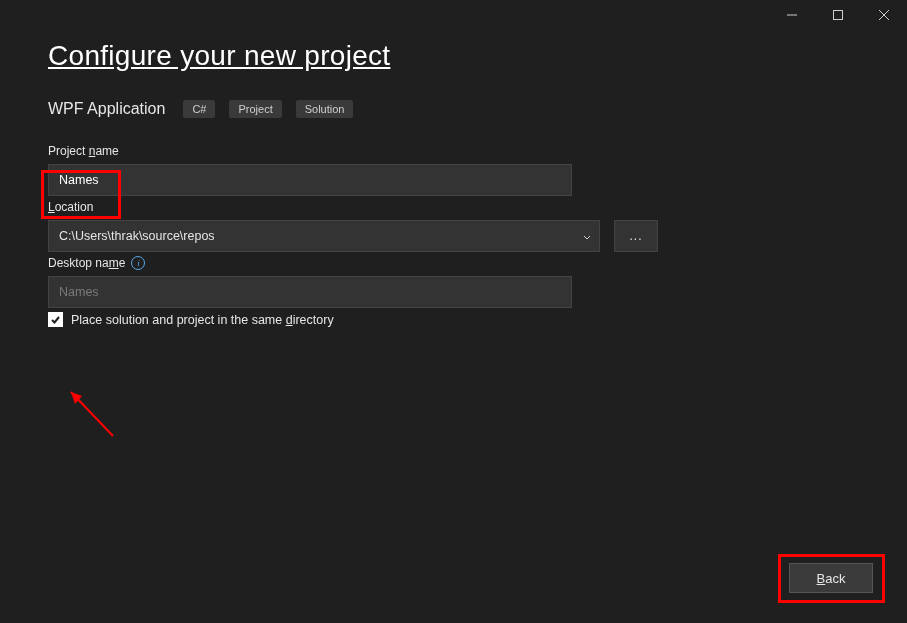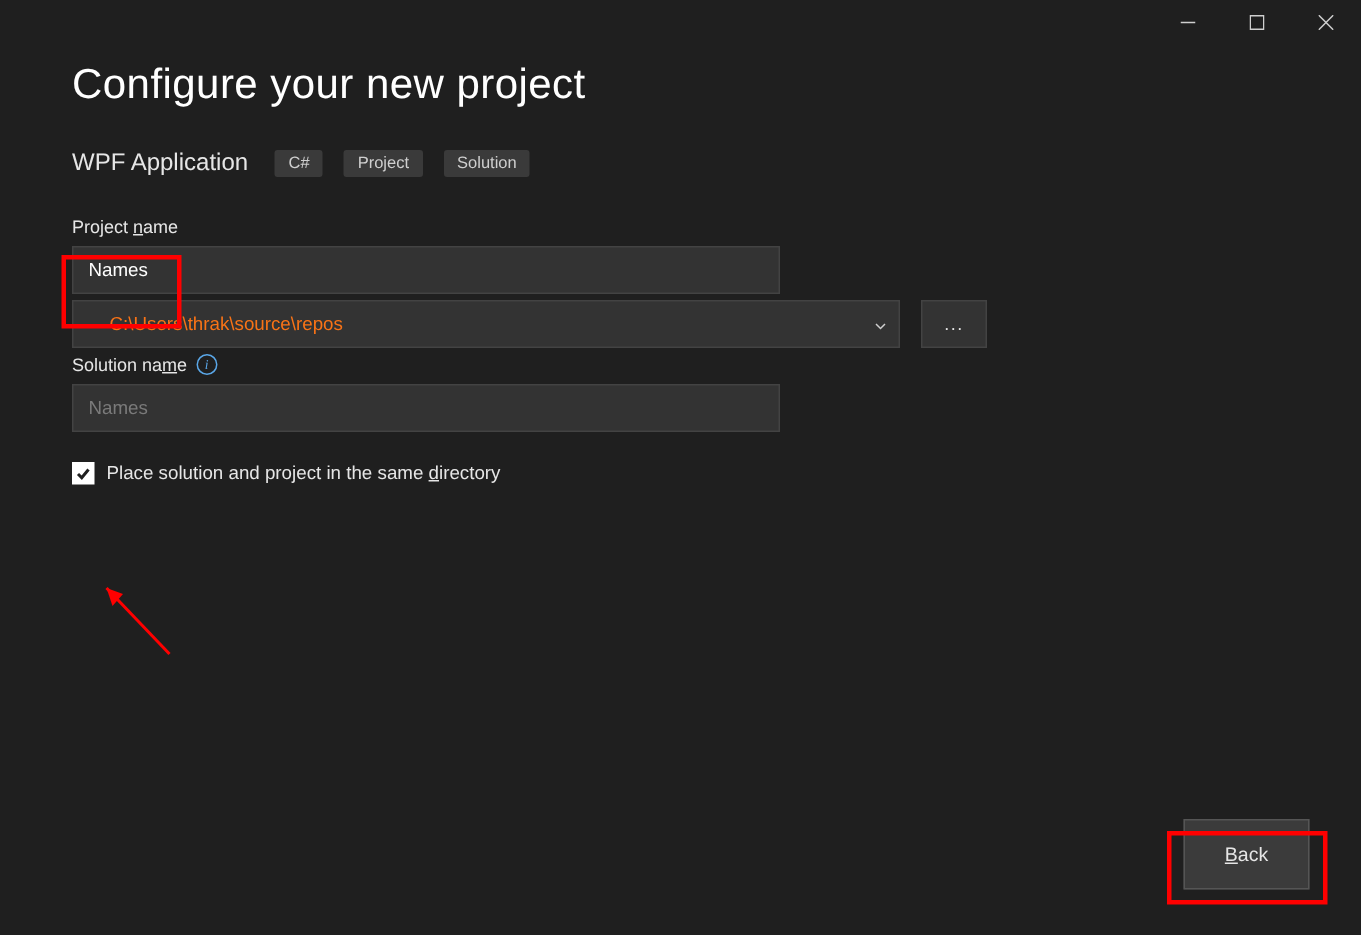--- a/index.html
+++ b/index.html
@@ -33,20 +33,21 @@
   
   .content {
     padding: 10px 48px 0 48px;
   }
   h1 {
     font-size: 28px;
     font-weight: 400;
     color: #ffffff;
     letter-spacing: 0.3px;
     margin-bottom: 28px;
+    text-decoration: underline;
   }
 
   .template-row {
     display: flex;
     align-items: flex-end;
     gap: 14px;
     margin-bottom: 26px;
   }
   .template-name {
     font-size: 16px;
@@ -69,42 +70,42 @@
     align-items: center;
     gap: 6px;
   }
   .underline-key { text-decoration: underline; text-underline-offset: 1px; }
 
   .text-input {
     background: #333333;
     border: 1px solid #434343;
     color: #ffffff;
     font-size: 12.5px;
-    width: 472px;
+    width: 524px;
     height: 32px;
     padding: 0 10px;
     outline: none;
   }
   .text-input::placeholder { color: #7a7a7a; }
   .text-input.disabled { color: #7a7a7a; background: #333333; }
 
   .field-block { margin-bottom: 4px; }
 
   .loc-row { display: flex; gap: 14px; align-items: center; }
   .combobox {
     position: relative;
     width: 552px;
     height: 32px;
     background: #333333;
     border: 1px solid #434343;
     display: flex;
     align-items: center;
-    padding: 0 24px;
+    padding: 0 10px;
     font-size: 12.5px;
-    color: #f97316;
+    color: #e5e5e5;
     cursor: pointer;
   }
   .combobox .caret {
     position: absolute;
     right: 8px;
     top: 50%;
     transform: translateY(-50%);
   }
   .browse-btn {
     width: 44px;
@@ -128,22 +129,23 @@
     align-items: center;
     justify-content: center;
     color: #5aa7e8;
     font-size: 9px;
     font-style: italic;
     font-family: Georgia, serif;
   }
 
   .checkbox-row {
     display: flex;
+    align-items: center;
     gap: 8px;
-    margin-top: 20px;
+    margin-top: 4px;
     font-size: 12.5px;
   }
   .checkbox {
     width: 15px; height: 15px;
     background: #ffffff;
     display: flex;
     align-items: center;
     justify-content: center;
     cursor: pointer;
   }
@@ -152,21 +154,21 @@
   
   .footer {
     position: absolute;
     bottom: 30px;
     right: 34px;
     display: flex;
     gap: 8px;
   }
   .btn {
     width: 84px;
-    height: 47px;
+    height: 30px;
     background: #3b3b3b;
     border: 1px solid #555555;
     color: #e6e6e6;
     display: flex;
     align-items: center;
     justify-content: center;
     font-size: 13px;
     cursor: pointer;
   }
 
@@ -225,38 +227,41 @@
   </div>
 
   <div class="field-block">
     <div class="field-label">
       <span><span>Project </span><span class="underline-key">n</span><span>ame</span></span>
     </div>
     <input type="text" class="text-input" value="Names" style="">
   </div>
 
   <div class="field-block">
+    <div class="field-label">
+      <span><span class="underline-key">L</span><span>ocation</span></span>
+    </div>
     <div class="loc-row">
       <div class="combobox">
         <span>C:\Users\thrak\source\repos</span>
         <span class="caret">
           <svg width="8" height="5" viewBox="0 0 8 5">
               <polyline points="1,1 4,4 7,1" stroke="#cfcfcf" stroke-width="1" fill="none"></polyline>
             </svg>
         </span>
       </div>
       <div class="browse-btn">
         <span>...</span>
       </div>
     </div>
   </div>
 
   <div class="field-block">
     <div class="field-label">
-      <span><span>Solution na</span><span class="underline-key">m</span><span>e</span></span>
+      <span><span>Desktop na</span><span class="underline-key">m</span><span>e</span></span>
       <span class="info-icon">i</span>
     </div>
     <input type="text" disabled="" class="text-input disabled" placeholder="Names" style="">
   </div>
 
   <div class="checkbox-row">
     <span class="checkbox">
       <svg width="11" height="11" viewBox="0 0 11 11">
           <polyline points="2,6 4.5,8.5 9,3"></polyline>
         </svg>

